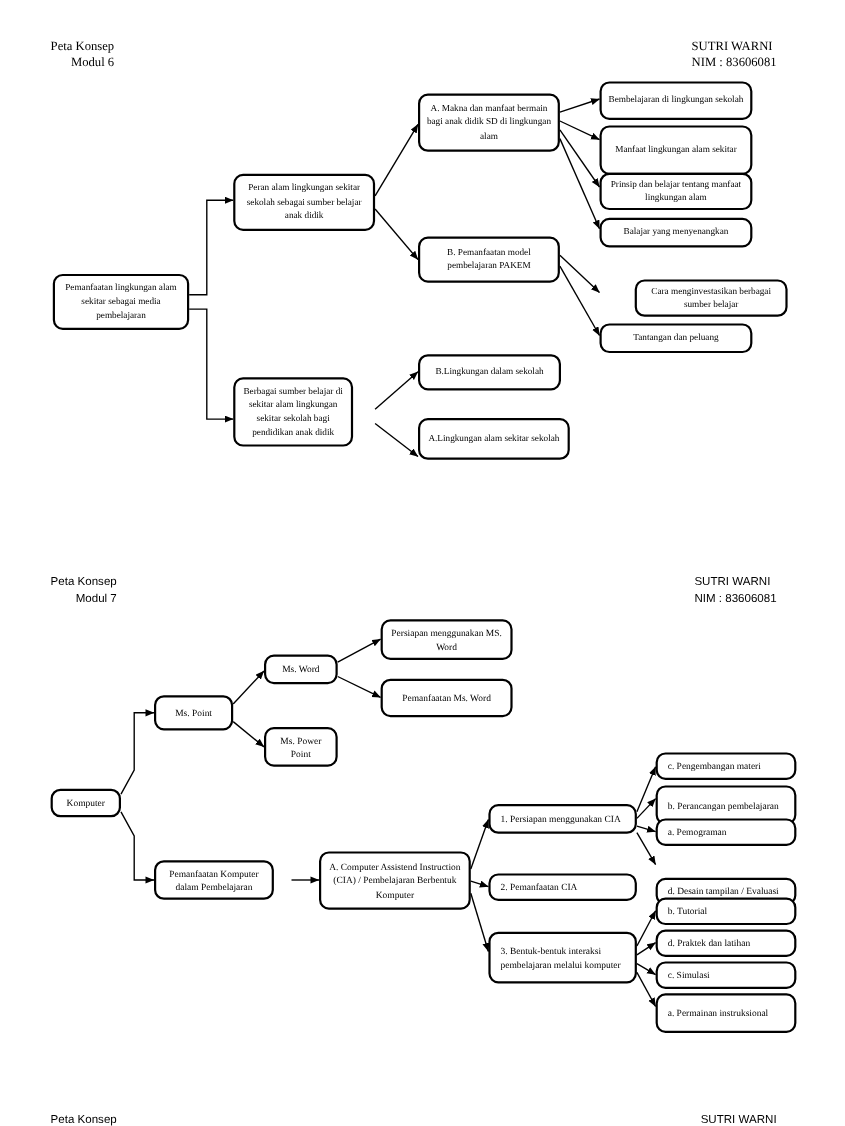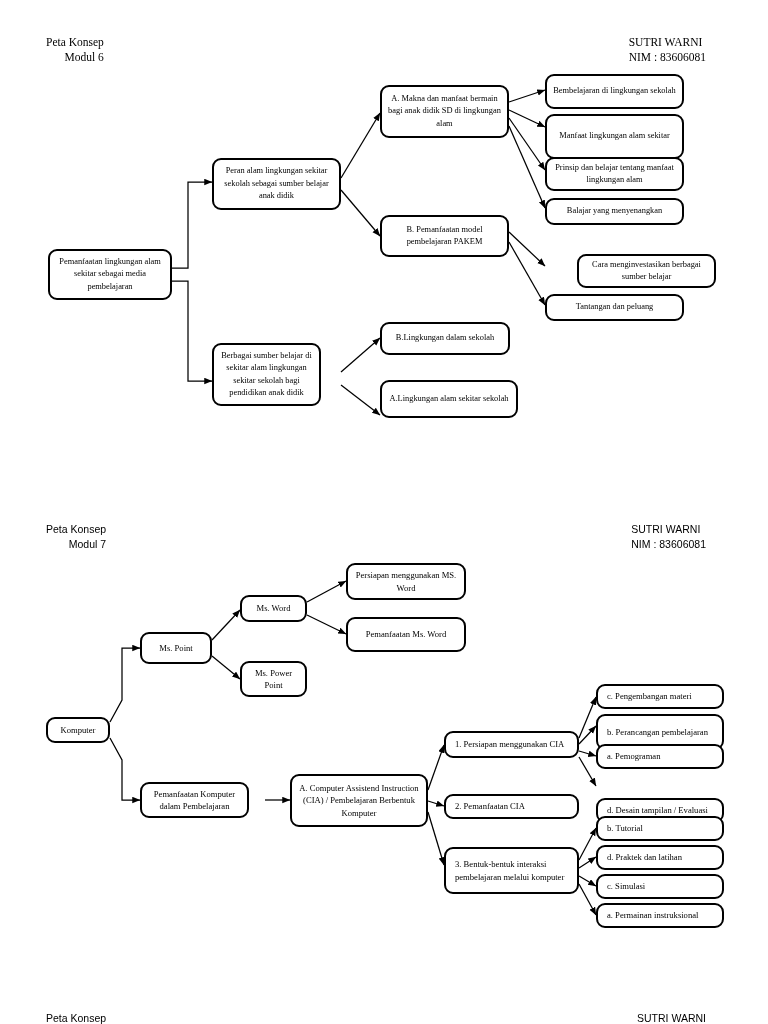--- a/index.html
+++ b/index.html
@@ -184,15 +184,15 @@
   <div class="node big left-align" style="left:444px; top:847px; width:135px; height:47px;">3.  Bentuk-bentuk interaksi pembelajaran melalui komputer</div>
 
   <div class="node big left-align" style="left:596px; top:684px; width:128px; height:25px;text-align:right;">c.   Pengembangan materi</div>
   <div class="node big left-align" style="left:596px; top:714px; width:128px; height:36px;">b.  Perancangan pembelajaran</div>
   <div class="node big left-align" style="left:596px; top:744px; width:128px; height:25px;">a.   Pemograman</div>
   <div class="node big left-align" style="left:596px; top:774px; width:128px; height:25px;margin-top:24px;">d.  Desain tampilan / Evaluasi</div>
 
   <div class="node big left-align" style="left:596px; top:845px; width:128px; height:25px;">d.  Praktek dan latihan</div>
   <div class="node big left-align" style="left:596px; top:816px; width:128px; height:25px;">b.   Tutorial</div>
   <div class="node big left-align" style="left:596px; top:874px; width:128px; height:25px;">c.  Simulasi</div>
-  <div class="node big left-align" style="left:596px; top:903px; width:128px; height:25px;">a.   Permainan instruksional</div>
+  <div class="node big left-align" style="left:596px; top:903px; width:128px; height:36px;">a.   Permainan instruksional</div>
 
 </div>
 
 </body></html>

